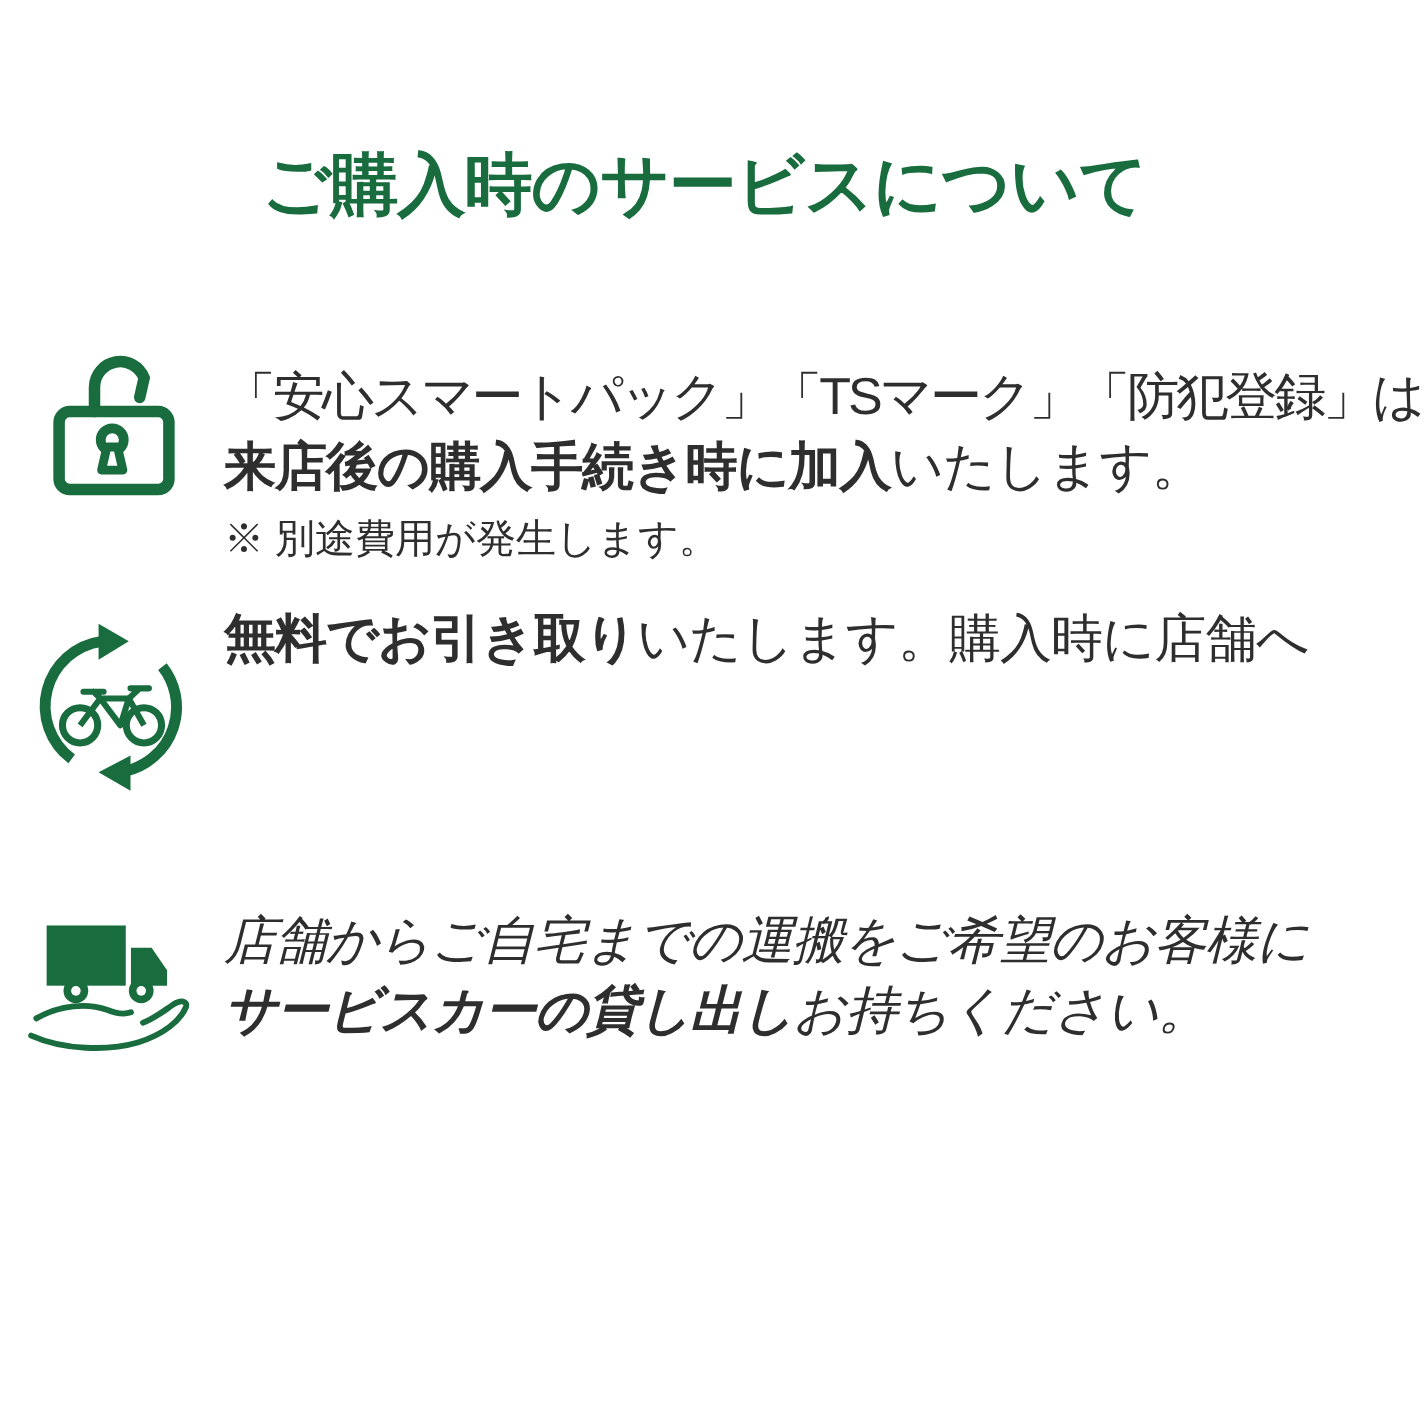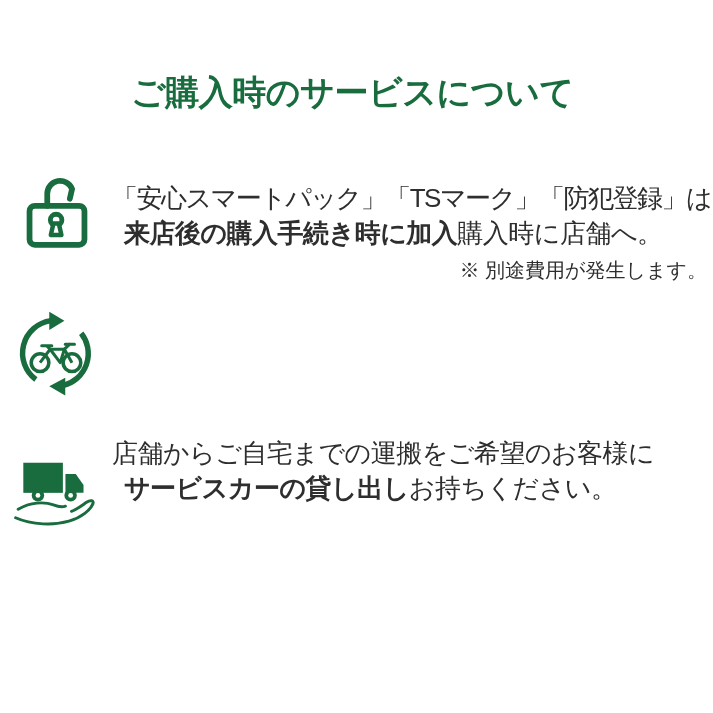--- a/index.html
+++ b/index.html
@@ -21,29 +21,28 @@
   .icon-box{position:absolute;}
   .icon-box svg{display:block;width:100%;height:100%;}
   .textcol{
     position:absolute;left:112px;width:595px;
     font-size:26px;line-height:35px;
     letter-spacing:-0.5px;
     white-space:nowrap;
   }
   .textcol .line{display:block;}
   .squeeze{letter-spacing:-1.5px;}
-  .b{font-weight:700;margin-left:12px;}
+  .b{font-weight:700;}
   .note{
     font-size:20px;line-height:28px;margin-top:5px;
     letter-spacing:0;
-    text-align:right;
   }
   .s1-text{top:181px;}
   .s2-text{top:302px;}
-  .s3-text{top:436px;}
+  .s3-text{top:453px;font-style:italic;}
   .s1-icon{left:26px;top:175px;width:62px;height:74px;}
   .s2-icon{left:14px;top:308px;width:84px;height:90px;}
   .s3-icon{left:11px;top:455px;width:90px;height:86px;}
 </style>
 </head>
 <body>
 
 <div class="canvas">
 
   <div class="page-title">ご購入時のサービスについて</div>
@@ -51,38 +50,39 @@
   <div class="icon-box s1-icon">
     <svg viewBox="0 0 70 82" xmlns="http://www.w3.org/2000/svg" fill="none" stroke="#186c3d">
       <path d="M24 34 V20 A14.5 14.5 0 0 1 52 15 L49.5 26" stroke-width="6.5" stroke-linecap="round"></path>
       <rect x="4" y="34" width="62" height="44" rx="6" stroke-width="6.5"></rect>
       <circle cx="34" cy="50" r="6.5" stroke-width="5.5"></circle>
       <path d="M31 54 L28 67 L40 67 L37 54 Z" fill="#ffffff" stroke-width="5" stroke-linejoin="round"></path>
     </svg>
   </div>
   <div class="textcol s1-text">
     <span class="line squeeze"><span>「安心スマートパック」「TSマーク」「防犯登録」は、</span></span>
-    <span class="line"><span class="b">来店後の購入手続き時に加入</span><span>購入時に店舗へ。</span></span>
+    <span class="line"><span class="b">来店後の購入手続き時に加入</span><span>いたします。</span></span>
     <span class="line note">※ 別途費用が発生します。</span>
   </div>
 
   <div class="icon-box s2-icon">
     <svg viewBox="0 0 100 105" xmlns="http://www.w3.org/2000/svg" fill="none" stroke="#186c3d">
       <path d="M26 84 A39 39 0 0 1 44 14" stroke-width="6.5"></path>
       <polygon points="42,3.5 42,25 60,14" fill="#186c3d" stroke="none"></polygon>
       <path d="M80 29 A39 39 0 0 1 59 91" stroke-width="6.5"></path>
       <polygon points="61,82 61,103 42,92" fill="#186c3d" stroke="none"></polygon>
       <circle cx="31" cy="64" r="10.5" stroke-width="4.2"></circle>
       <circle cx="69" cy="64" r="10.5" stroke-width="4.2"></circle>
       <path d="M31 64 L43 48 H60 L69 64 M43 48 L55 64 L60 48" stroke-width="3.6" stroke-linejoin="round"></path>
       <path d="M33 44 H45 M39 44 L43 48" stroke-width="3.6" stroke-linecap="round"></path>
       <path d="M61 42 H72 M66.5 42 L60 48" stroke-width="3.6" stroke-linecap="round"></path>
     </svg>
   </div>
   <div class="textcol s2-text">
+    <span class="line"><span class="b">無料でお引き取り</span><span>いたします。購入時に店舗へ</span></span>
   </div>
 
   <div class="icon-box s3-icon">
     <svg viewBox="0 0 100 100" xmlns="http://www.w3.org/2000/svg">
       <rect x="12" y="9" width="46" height="35" fill="#186c3d"></rect>
       <path d="M61 22 H73 L82 35 V44 H61 Z" fill="#186c3d"></path>
       <circle cx="29" cy="47" r="7.2" fill="#186c3d"></circle>
       <circle cx="29" cy="47" r="2.8" fill="#ffffff"></circle>
       <circle cx="67" cy="47" r="7.2" fill="#186c3d"></circle>
       <circle cx="67" cy="47" r="2.8" fill="#ffffff"></circle>

